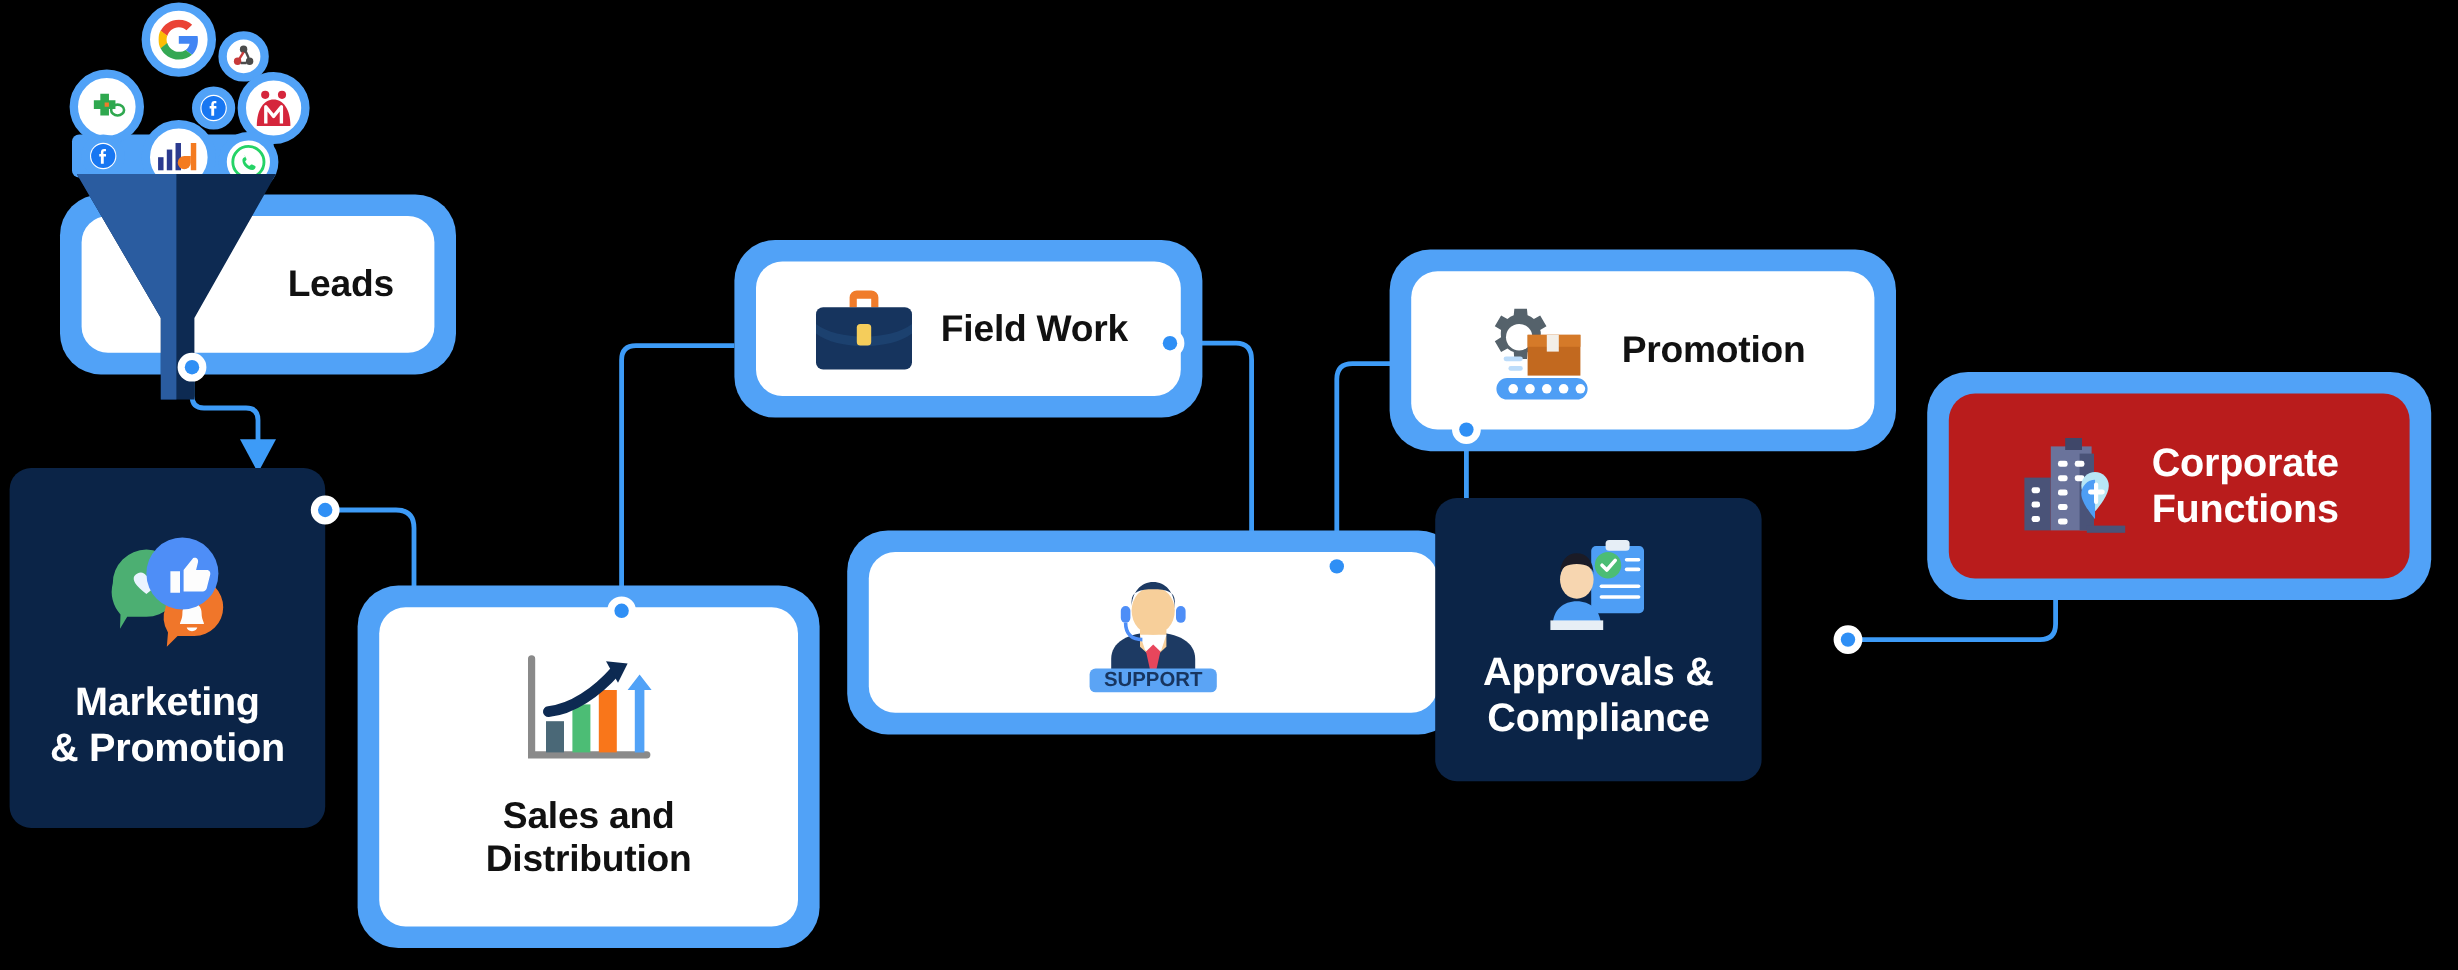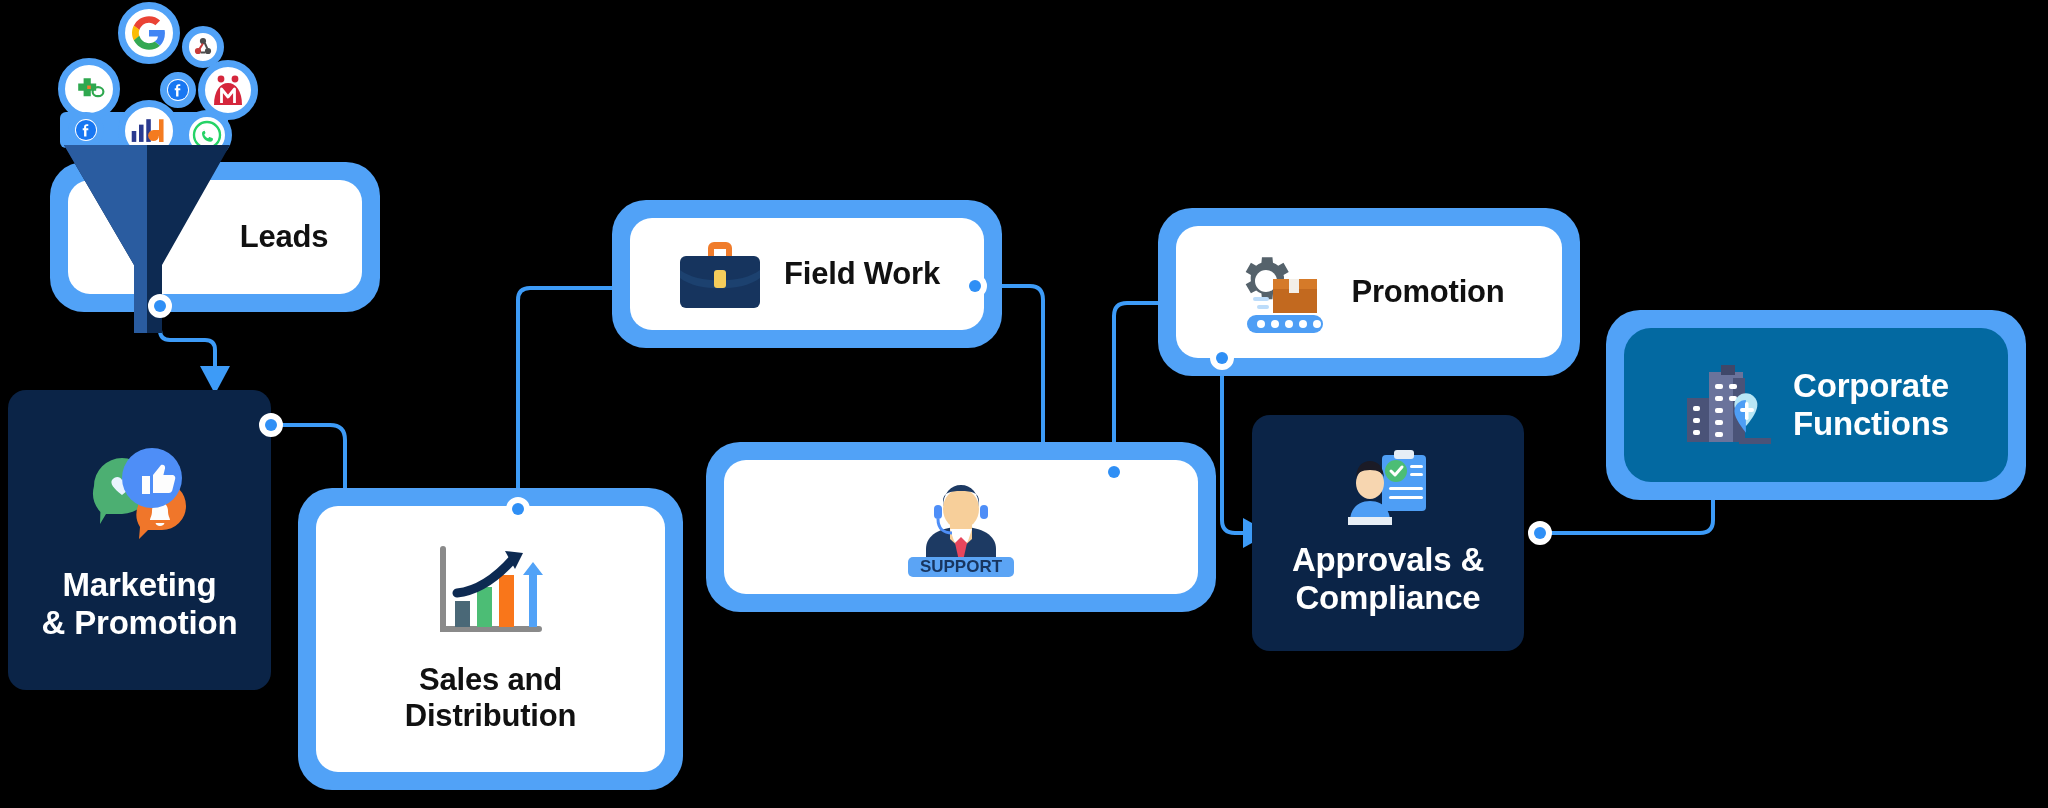--- a/index.html
+++ b/index.html
@@ -51,22 +51,21 @@
     height: 100%;
     box-sizing: border-box;
     display: flex;
     align-items: center;
     justify-content: center;
     gap: 18px;
     position: relative;
   }
   
   .node.framed.green > .panel {
-    background: #0369a1;
-    border-radius: 27px;
+    background: #b91c1c;
   }
   
   .node.flat {
     background: #0b2447;
     border-radius: 18px;
     flex-direction: column;
     gap: 14px;
   }
   .label {
     color: #111111;
@@ -326,21 +325,21 @@
         <circle cx="28" cy="77" r="4" fill="#ffffff"></circle>
         <circle cx="42" cy="77" r="4" fill="#ffffff"></circle>
         <circle cx="56" cy="77" r="4" fill="#ffffff"></circle>
         <circle cx="70" cy="77" r="4" fill="#ffffff"></circle>
         <circle cx="84" cy="77" r="4" fill="#ffffff"></circle>
       </svg>
       <span class="label">Promotion</span>
     </div>
   </div>
 
-  <div class="node flat" style="left:1252px; top:415px; width:272px; height:236px;">
+  <div class="node flat" style="left:1196px; top:415px; width:272px; height:236px;">
     <svg class="icon" width="96" height="78" viewBox="0 0 96 78">
       <rect x="42" y="6" width="44" height="56" rx="4" fill="#4e9ef5"></rect>
       <rect x="54" y="1" width="20" height="9" rx="3" fill="#e6eef6"></rect>
       <circle cx="56" cy="22" r="11" fill="#4cbd75"></circle>
       <path d="M51 22l4 4 7-8" stroke="#ffffff" stroke-width="3" fill="none" stroke-linecap="round" stroke-linejoin="round"></path>
       <rect x="70" y="16" width="13" height="3" rx="1.5" fill="#ffffff"></rect>
       <rect x="70" y="24" width="13" height="3" rx="1.5" fill="#ffffff"></rect>
       <rect x="49" y="38" width="34" height="3" rx="1.5" fill="#ffffff"></rect>
       <rect x="49" y="47" width="34" height="3" rx="1.5" fill="#ffffff"></rect>
       <path d="M10 72c0-13 9-20 20-20s20 7 20 20z" fill="#4e9ef5"></path>

